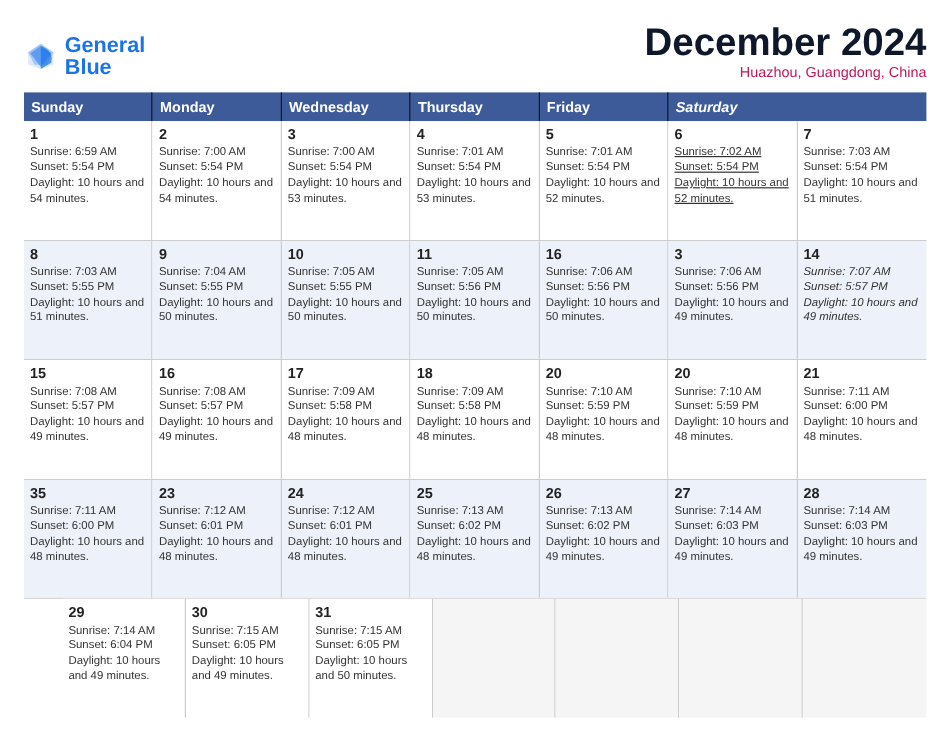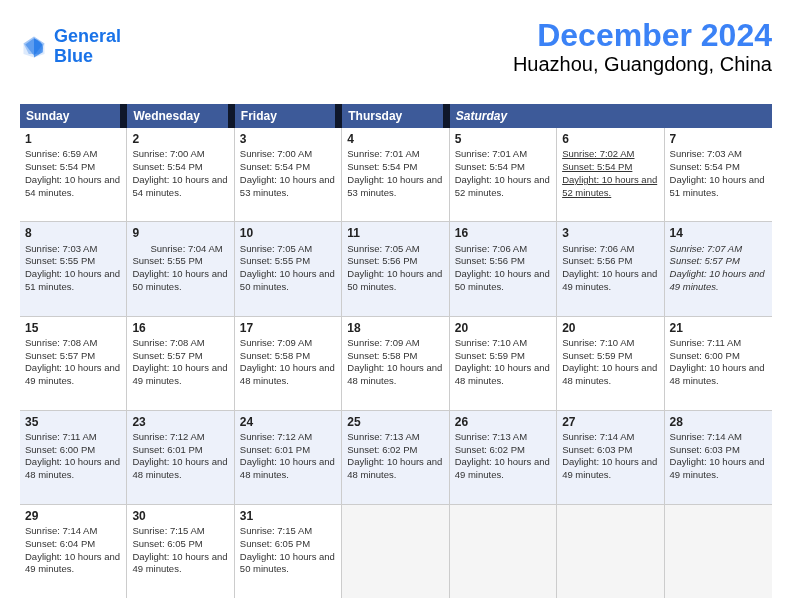--- a/index.html
+++ b/index.html
@@ -13,22 +13,22 @@
     .page {
       width: 792px;
       height: 612px;
       padding: 18px 20px 14px 20px;
       display: flex;
       flex-direction: column;
     }
     .header {
       display: flex;
       justify-content: space-between;
-      align-items: center;
-      margin-bottom: 28px;
+      align-items: flex-end;
+      margin-bottom: 10px;
     }
     .logo {
       display: flex;
       align-items: center;
       gap: 6px;
     }
     .logo-text {
       font-size: 18px;
       font-weight: bold;
       color: #333;
@@ -40,58 +40,58 @@
     .logo-icon {
       width: 28px;
       height: 28px;
     }
     .title-block {
       text-align: right;
     }
     .month-title {
       font-size: 32px;
       font-weight: bold;
-      color: #3b82f6;
+      color: #0f172a;
       line-height: 1.1;
     }
     .location {
-      font-size: 20px;
-      color: #000000;
+      font-size: 12px;
+      color: #be185d;
     }
     .calendar {
       flex: 1;
       display: flex;
       flex-direction: column;
     }
     .cal-header-row {
       display: grid;
       grid-template-columns: repeat(7, 1fr);
       background: #3d5a99;
     }
     .cal-header-cell {
       color: #fff;
       font-size: 12px;
       font-weight: bold;
       text-align: left;
       padding: 5px 6px;
-      border-right: 7px solid #0f172a;
+      border-right: 1px solid #0f172a;
     }
     .cal-header-cell:last-child { border-right: none; font-style: italic; }
     .cal-body {
       flex: 1;
       display: flex;
       flex-direction: column;
     }
     .cal-row {
       display: grid;
       grid-template-columns: repeat(7, 1fr);
       flex: 1;
       border-bottom: 1px solid #ccc;
     }
-    .cal-row:last-child { border-bottom: none; }
+    .cal-row:last-child { border-bottom: none; margin-left: 32px; }
     .cal-cell {
       border-right: 1px solid #ccc;
       padding: 3px 5px;
       font-size: 9.5px;
       color: #333;
       line-height: 1.35;
       background: #fff;
     }
     .cal-cell:last-child { border-right: none; }
     .cal-cell.empty { background: #f5f5f5; }
@@ -126,23 +126,24 @@
     </div>
     <div class="title-block">
       <div class="month-title">December 2024</div>
       <div class="location">Huazhou, Guangdong, China</div>
     </div>
   </div>
 
   <div class="calendar">
     <div class="cal-header-row">
     <div class="cal-header-cell">Sunday</div>
+        <div class="cal-header-cell">Monday</div>
         <div class="cal-header-cell">Wednesday</div>
+        <div class="cal-header-cell">Thursday</div>
         <div class="cal-header-cell">Friday</div>
-        <div class="cal-header-cell">Thursday</div>
         <div class="cal-header-cell">Saturday</div>
       </div>
     <div class="cal-body">
     <div class="cal-row">
           <div class="cal-cell"><span class="day-num">1</span><span style="white-space: pre-line;">Sunrise: 6:59 AM
 Sunset: 5:54 PM
 Daylight: 10 hours and 54 minutes.</span></div>
           <div class="cal-cell"><span class="day-num">2</span><span style="white-space: pre-line;">Sunrise: 7:00 AM
 Sunset: 5:54 PM
 Daylight: 10 hours and 54 minutes.</span></div>
@@ -159,21 +160,21 @@
 Sunset: 5:54 PM
 Daylight: 10 hours and 52 minutes.</span></div>
           <div class="cal-cell"><span class="day-num">7</span><span style="white-space: pre-line;">Sunrise: 7:03 AM
 Sunset: 5:54 PM
 Daylight: 10 hours and 51 minutes.</span></div>
         </div>
         <div class="cal-row">
           <div class="cal-cell alt-row"><span class="day-num">8</span><span style="white-space: pre-line;">Sunrise: 7:03 AM
 Sunset: 5:55 PM
 Daylight: 10 hours and 51 minutes.</span></div>
-          <div class="cal-cell alt-row"><span class="day-num">9</span><span style="white-space: pre-line; margin-left: 18px;">Sunrise: 7:04 AM
+          <div class="cal-cell alt-row"><span class="day-num">9</span><span style="white-space: pre-line;">Sunrise: 7:04 AM
 Sunset: 5:55 PM
 Daylight: 10 hours and 50 minutes.</span></div>
           <div class="cal-cell alt-row"><span class="day-num">10</span><span style="white-space: pre-line;">Sunrise: 7:05 AM
 Sunset: 5:55 PM
 Daylight: 10 hours and 50 minutes.</span></div>
           <div class="cal-cell alt-row"><span class="day-num">11</span><span style="white-space: pre-line;">Sunrise: 7:05 AM
 Sunset: 5:56 PM
 Daylight: 10 hours and 50 minutes.</span></div>
           <div class="cal-cell alt-row"><span class="day-num">16</span><span style="white-space: pre-line;">Sunrise: 7:06 AM
 Sunset: 5:56 PM

